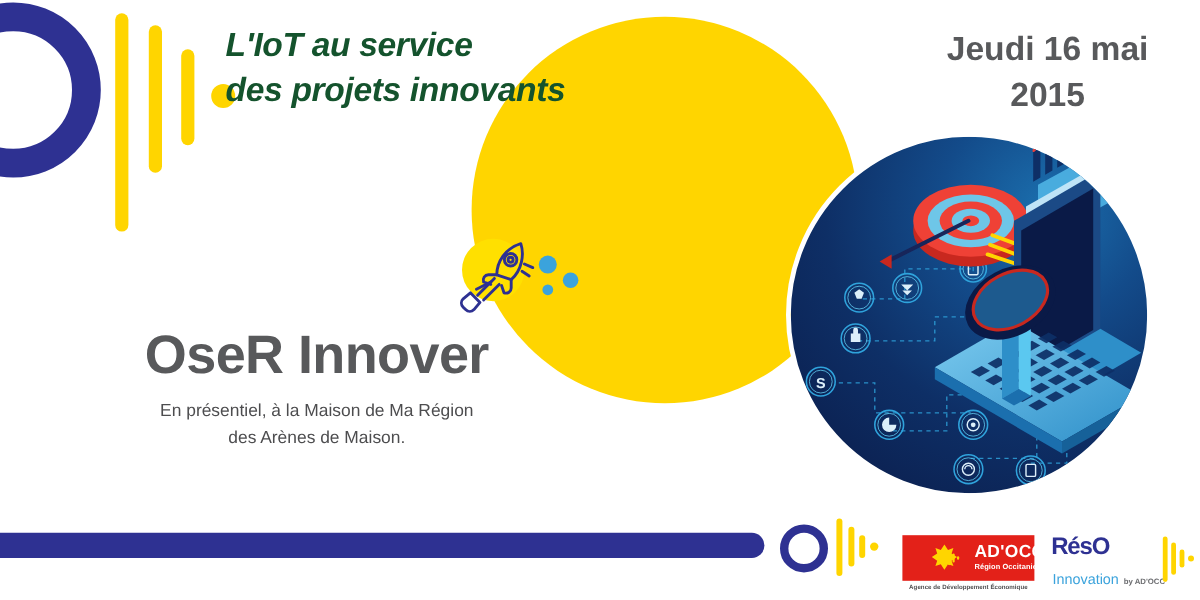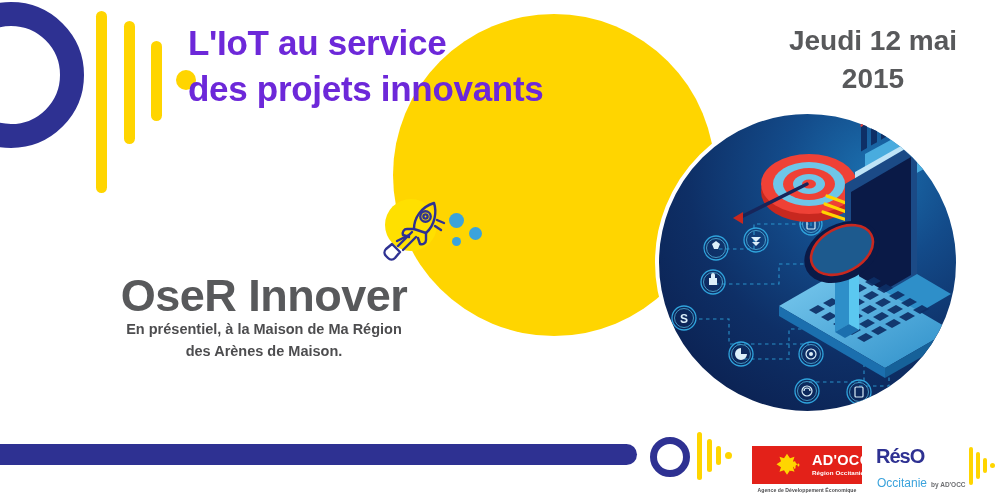--- a/index.html
+++ b/index.html
@@ -67,25 +67,26 @@
     background: #FFD500;
   }
 
   
   .title {
     position: absolute;
     left: 188px;
     top: 20px;
     width: 470px;
     z-index: 5;
-    color: #6d28d9;
-    font-size: 35px;
+    color: #14532d;
+    font-size: 28px;
     font-weight: bold;
     line-height: 1.32;
     letter-spacing: -0.3px;
+    font-style: italic;
   }
 
   
   .date {
     position: absolute;
     right: 22px;
     top: 22px;
     width: 210px;
     z-index: 6;
     color: #58595B;
@@ -133,23 +134,24 @@
     text-align: center;
   }
   .brand-name {
     color: #58595B;
     font-size: 45px;
     font-weight: bold;
     letter-spacing: -0.5px;
     line-height: 1.05;
   }
   .brand-sub {
+    margin-top: 14px;
     color: #4D4D4F;
     font-size: 14.5px;
-    font-weight: bold;
+    font-weight: normal;
     line-height: 1.5;
   }
 
   
   .illus {
     position: absolute;
     left: 655px;
     top: 110px;
     width: 305px;
     height: 305px;
@@ -306,21 +308,21 @@
     <div class="bar bar-3"></div>
     <div class="dot-big"></div>
   </div>
 
   <div class="title">
     <div>L'IoT au service</div>
     <div>des projets innovants</div>
   </div>
 
   <div class="date">
-    <div>Jeudi 12 mai</div>
+    <div>Jeudi 16 mai</div>
     <div>2015</div>
   </div>
 
   <div class="rocket-wrap">
     <div class="rocket-circle"></div>
     <svg class="rocket-svg" width="70" height="70" viewBox="0 0 70 70">
       <g fill="none" stroke="#2E3192" stroke-width="2.4" stroke-linecap="round" stroke-linejoin="round">
         <path d="M31,33 C31,22 38,11 51,7 C54,16 52,29 43,37 Z"></path>
         <circle cx="42.5" cy="20.5" r="5.2"></circle>
         <circle cx="42.5" cy="20.5" r="2.1"></circle>
@@ -534,21 +536,21 @@
           <div class="adocc-main">AD'OCC</div>
           <div class="adocc-region">Région Occitanie</div>
         </div>
       </div>
       <div class="adocc-tag">Agence de Développement Économique</div>
     </div>
 
     <div class="reso-logo">
       <div class="reso-word">RésO</div>
       <div class="reso-sub">
-        <span class="reso-innov">Occitanie</span>
+        <span class="reso-innov">Innovation</span>
         <span class="reso-by">by AD'OCC</span>
       </div>
       <div class="reso-bars">
         <div class="rb rb-1"></div>
         <div class="rb rb-2"></div>
         <div class="rb rb-3"></div>
         <div class="rdot"></div>
       </div>
     </div>
 

